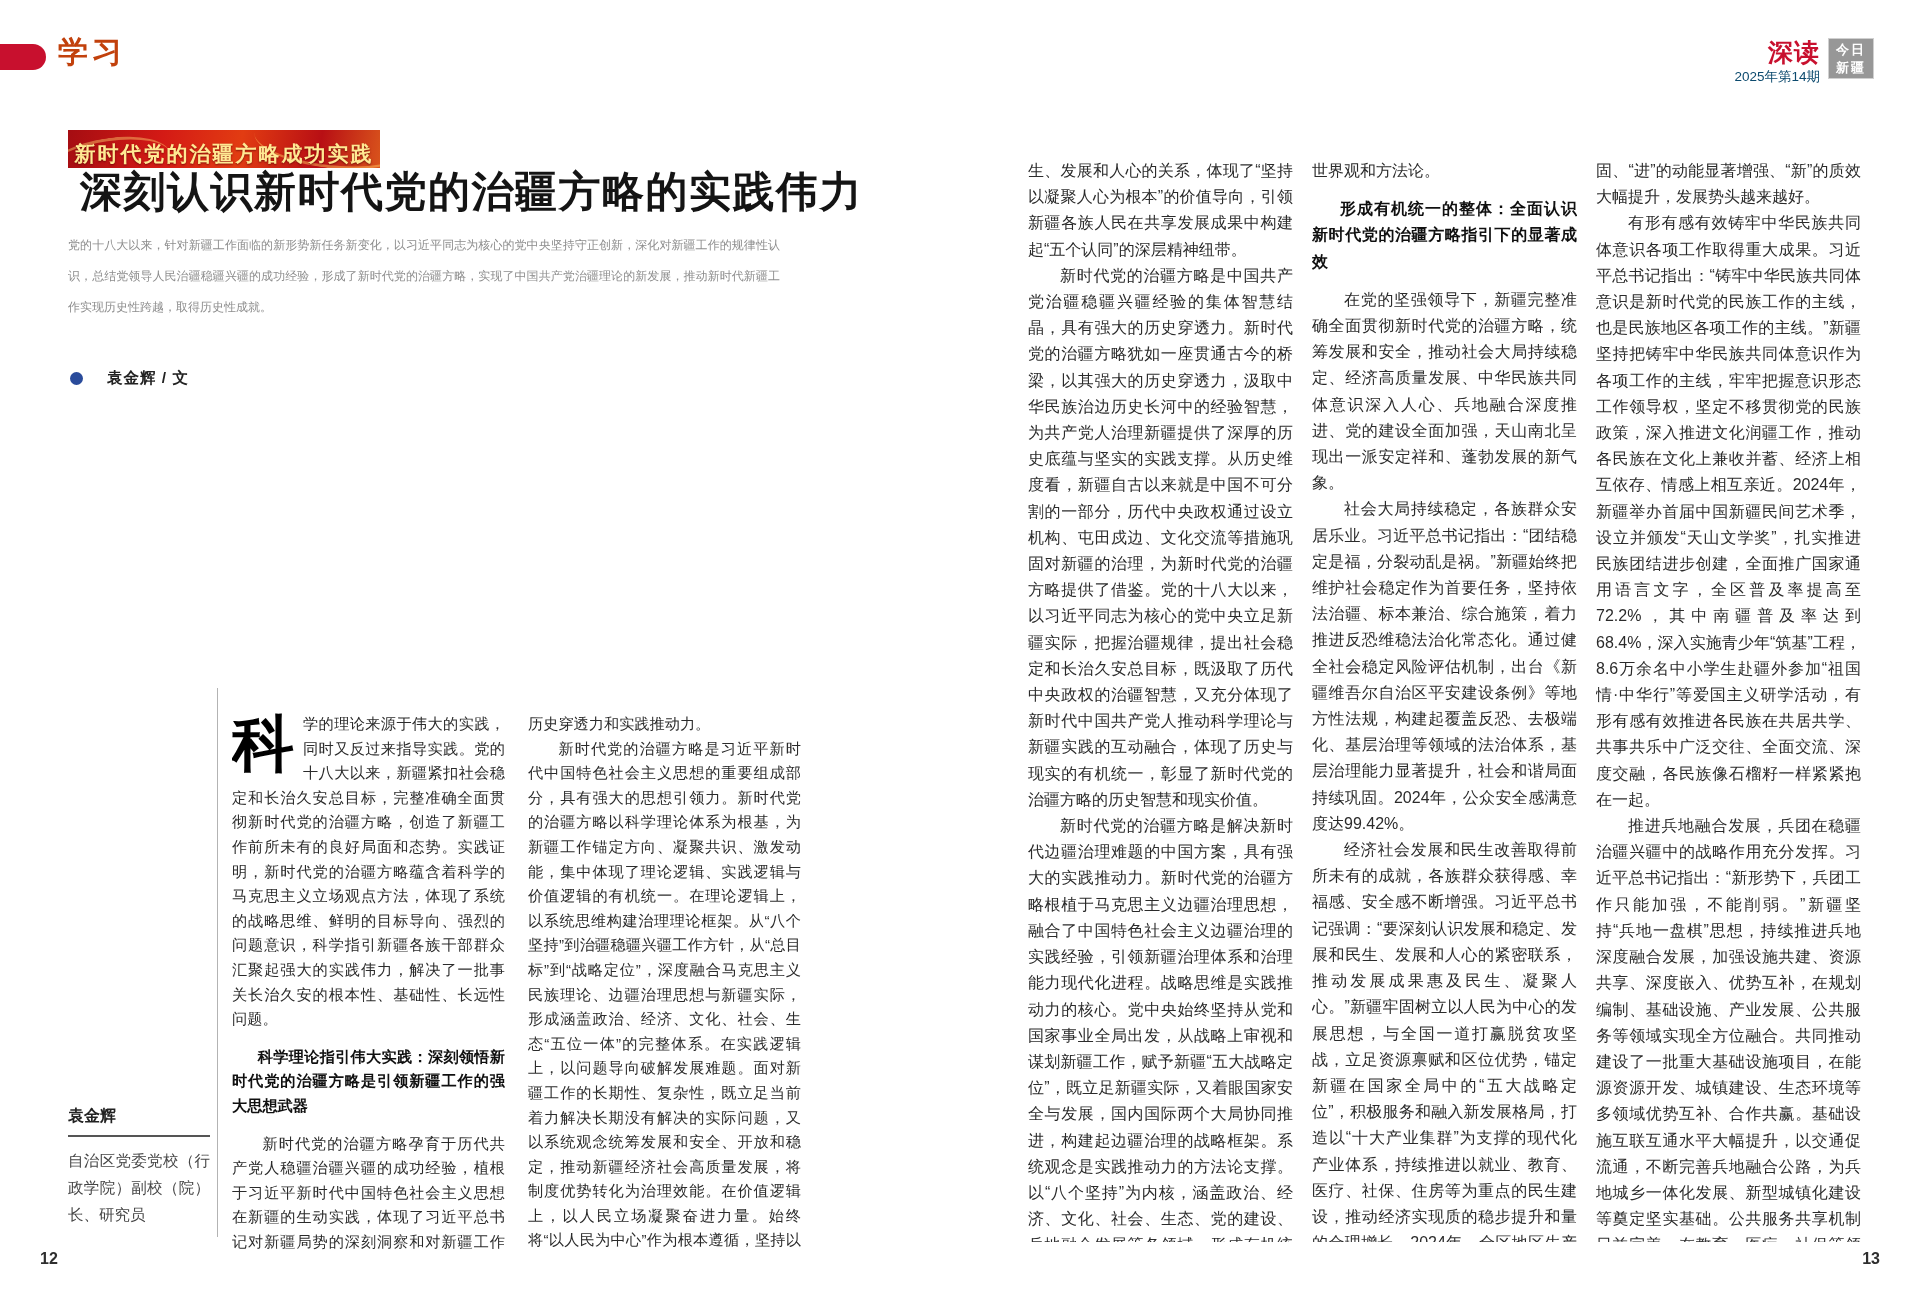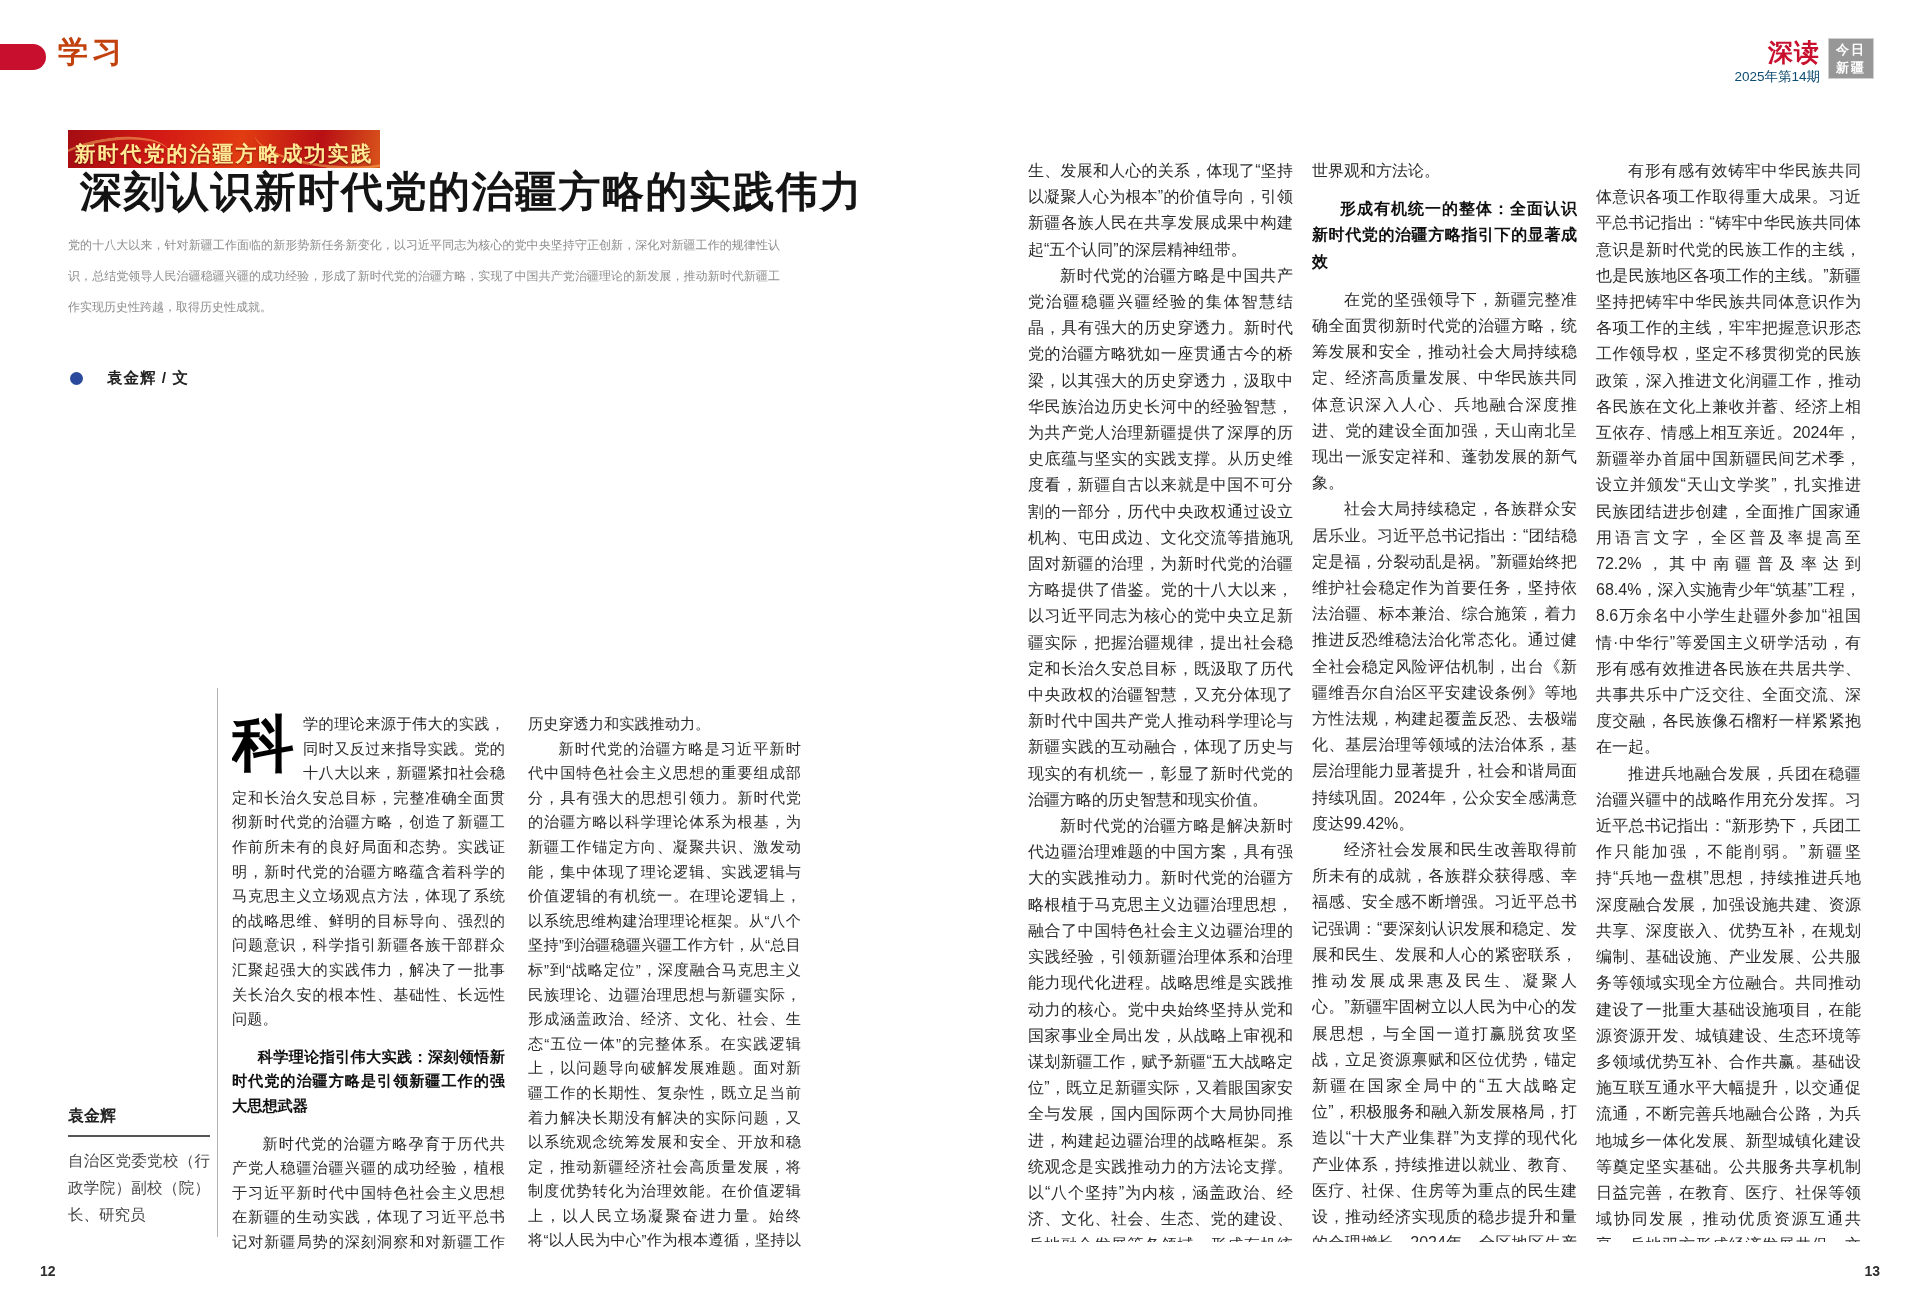--- a/index.html
+++ b/index.html
@@ -61,21 +61,21 @@
   
   .rcol{position:absolute;top:158px;height:1084px;width:265px;overflow:hidden;
     font-size:16px;line-height:26.2px;text-align:justify;color:var(--body-ink);}
   #rcol1{left:1028px;}
   #rcol2{left:1312px;}
   #rcol3{left:1596px;}
   .rcol p.ind{text-indent:2em;}
   .rcol .sub-heading{margin:12px 0;text-indent:1.75em;}
 
   
-  .folio{position:absolute;bottom:28px;font-size:14px;font-weight:bold;color:#2e2e2e;}
+  .folio{position:absolute;bottom:39px;font-size:16px;font-weight:bold;color:#2e2e2e;}
   .folio.left{left:40px;}
   .folio.right{right:40px;}
 </style>
 </head>
 <body>
 
 <div id="spread">
 
   <div class="section-tab"></div>
   <div class="section-label">学习</div>
@@ -128,20 +128,21 @@
 
   <div class="rcol" id="rcol2">
     <p>世界观和方法论。</p>
     <p class="sub-heading">形成有机统一的整体：全面认识新时代党的治疆方略指引下的显著成效</p>
     <p class="ind">在党的坚强领导下，新疆完整准确全面贯彻新时代党的治疆方略，统筹发展和安全，推动社会大局持续稳定、经济高质量发展、中华民族共同体意识深入人心、兵地融合深度推进、党的建设全面加强，天山南北呈现出一派安定祥和、蓬勃发展的新气象。</p>
     <p class="ind">社会大局持续稳定，各族群众安居乐业。习近平总书记指出：“团结稳定是福，分裂动乱是祸。”新疆始终把维护社会稳定作为首要任务，坚持依法治疆、标本兼治、综合施策，着力推进反恐维稳法治化常态化。通过健全社会稳定风险评估机制，出台《新疆维吾尔自治区平安建设条例》等地方性法规，构建起覆盖反恐、去极端化、基层治理等领域的法治体系，基层治理能力显著提升，社会和谐局面持续巩固。2024年，公众安全感满意度达99.42%。</p>
     <p class="ind">经济社会发展和民生改善取得前所未有的成就，各族群众获得感、幸福感、安全感不断增强。习近平总书记强调：“要深刻认识发展和稳定、发展和民生、发展和人心的紧密联系，推动发展成果惠及民生、凝聚人心。”新疆牢固树立以人民为中心的发展思想，与全国一道打赢脱贫攻坚战，立足资源禀赋和区位优势，锚定新疆在国家全局中的“五大战略定位”，积极服务和融入新发展格局，打造以“十大产业集群”为支撑的现代化产业体系，持续推进以就业、教育、医疗、社保、住房等为重点的民生建设，推动经济实现质的稳步提升和量的合理增长。2024年，全区地区生产总值同比增长6.1%，突破2万亿元大关，乡村全面振兴扎实推进，工业经济实现集群化发展，基础设施实现网络化升级，新疆经济社会“稳”的基础更加牢</p>
   </div>
 
   <div class="rcol" id="rcol3">
+    <p>固、“进”的动能显著增强、“新”的质效大幅提升，发展势头越来越好。</p>
     <p class="ind">有形有感有效铸牢中华民族共同体意识各项工作取得重大成果。习近平总书记指出：“铸牢中华民族共同体意识是新时代党的民族工作的主线，也是民族地区各项工作的主线。”新疆坚持把铸牢中华民族共同体意识作为各项工作的主线，牢牢把握意识形态工作领导权，坚定不移贯彻党的民族政策，深入推进文化润疆工作，推动各民族在文化上兼收并蓄、经济上相互依存、情感上相互亲近。2024年，新疆举办首届中国新疆民间艺术季，设立并颁发“天山文学奖”，扎实推进民族团结进步创建，全面推广国家通用语言文字，全区普及率提高至72.2%，其中南疆普及率达到68.4%，深入实施青少年“筑基”工程，8.6万余名中小学生赴疆外参加“祖国情·中华行”等爱国主义研学活动，有形有感有效推进各民族在共居共学、共事共乐中广泛交往、全面交流、深度交融，各民族像石榴籽一样紧紧抱在一起。</p>
     <p class="ind">推进兵地融合发展，兵团在稳疆治疆兴疆中的战略作用充分发挥。习近平总书记指出：“新形势下，兵团工作只能加强，不能削弱。”新疆坚持“兵地一盘棋”思想，持续推进兵地深度融合发展，加强设施共建、资源共享、深度嵌入、优势互补，在规划编制、基础设施、产业发展、公共服务等领域实现全方位融合。共同推动建设了一批重大基础设施项目，在能源资源开发、城镇建设、生态环境等多领域优势互补、合作共赢。基础设施互联互通水平大幅提升，以交通促流通，不断完善兵地融合公路，为兵地城乡一体化发展、新型城镇化建设等奠定坚实基础。公共服务共享机制日益完善，在教育、医疗、社保等领域协同发展，推动优质资源互通共享，兵地双方形成经济发展共促、文化</p>
   </div>
 
   <div class="folio left">12</div>
   <div class="folio right">13</div>
 
 </div>
 
 </body></html>

